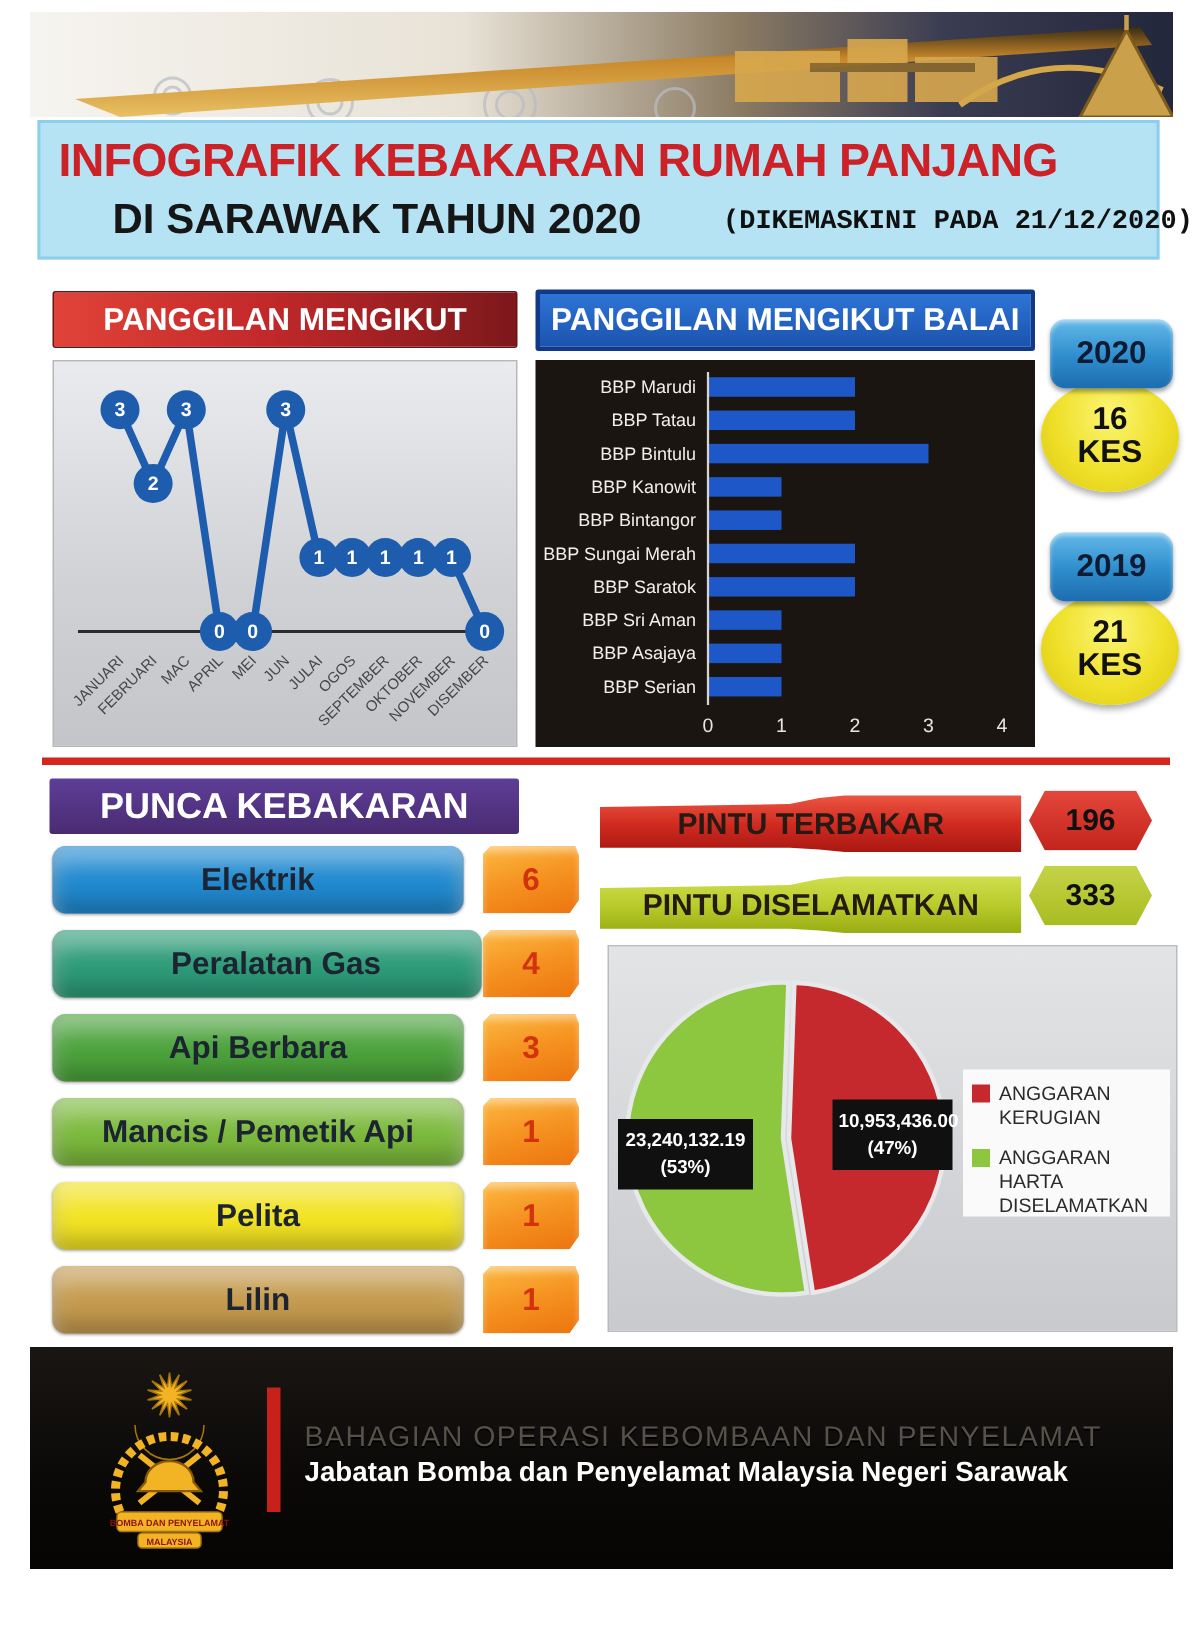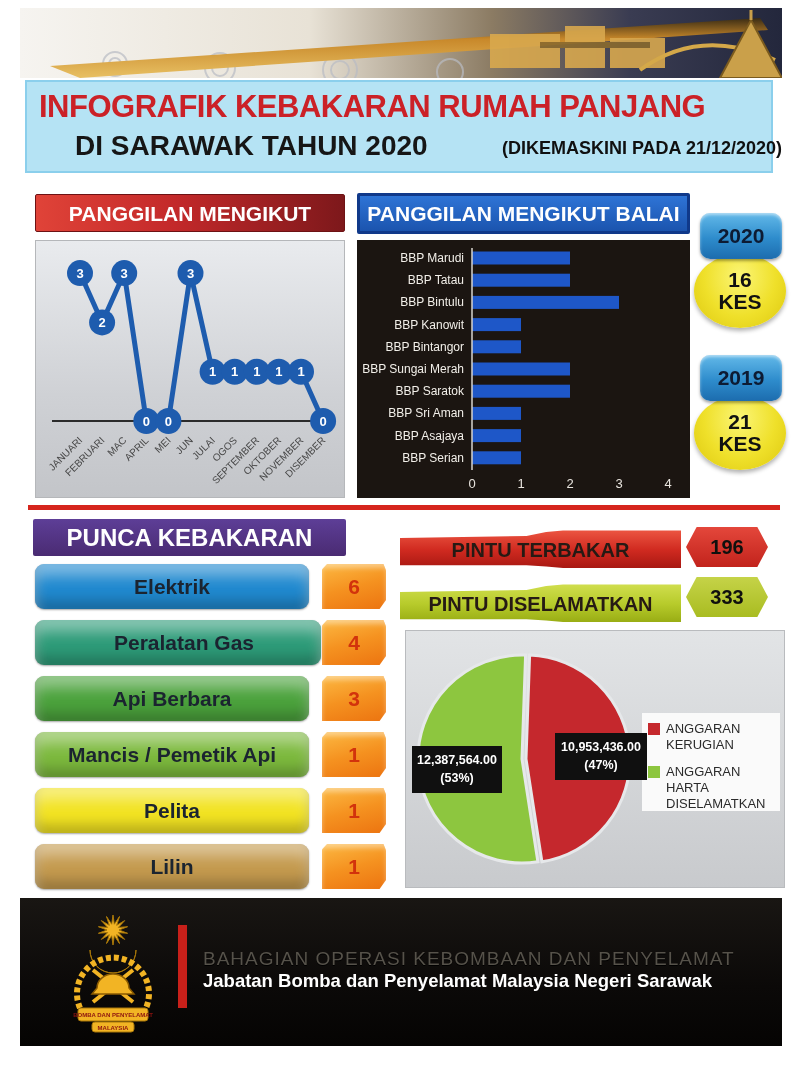--- a/index.html
+++ b/index.html
@@ -8,21 +8,21 @@
   .abs{position:absolute;}
 
   
   .banner{left:20px;top:8px;width:762px;height:70px;overflow:hidden;}
 
   
   .titlebox{left:25px;top:80px;width:748px;height:93px;background:#b5e3f4;
             border:2px solid #8bcfec;box-sizing:border-box;}
   .main-title{left:12px;top:7px;font-size:31px;font-weight:bold;color:#cb2127;letter-spacing:-.5px;white-space:nowrap;}
   .sub-title{left:12px;top:48px;font-size:28px;font-weight:bold;color:#161616;white-space:nowrap;margin-left:36px;}
-  .updated{left:455px;top:56px;width:300px;font-size:18px;font-weight:bold;color:#101010;text-align:right;white-space:nowrap;}
+  .updated{left:455px;top:56px;width:300px;font-size:18px;font-weight:bold;color:#101010;text-align:right;white-space:nowrap;font-family:Liberation Mono, monospace;}
 
   
   .hdr{color:#fff;font-weight:bold;text-align:center;box-sizing:border-box;}
   .hdr-red{left:35px;top:194px;width:310px;height:38px;line-height:38px;font-size:21px;
            background:linear-gradient(90deg,#e04338 0%,#c3292a 45%,#7d181b 100%);
            border:1px solid #6d1214;border-radius:2px;}
   .hdr-blue{left:357px;top:193px;width:333px;height:41px;line-height:35px;font-size:21px;
             background:linear-gradient(180deg,#2e74d6,#1b54ae);
             border:3px solid #10398a;border-radius:2px;}
 
@@ -75,21 +75,21 @@
   .hexbadge{left:686px;width:82px;height:40px;text-align:center;line-height:40px;
             font-size:20px;font-weight:bold;color:#10100e;
             clip-path:polygon(13% 0,87% 0,100% 50%,87% 100%,13% 100%,0 50%);}
   .hex-red{top:527px;background:linear-gradient(180deg,#e4473b,#c2231c);}
   .hex-green{top:577px;background:linear-gradient(180deg,#c5d348,#a9bc21);}
 
   
   .pie-label{background:#101010;color:#fff;font-size:12.5px;font-weight:bold;text-align:center;
              line-height:1.4;padding:6px 4px;box-sizing:border-box;z-index:4;}
   .pie-label-left{left:412px;top:746px;width:90px;}
-  .pie-label-right{left:555px;top:733px;width:92px;}
+  .pie-label-right{left:555px;top:733px;width:80px;}
   .legend{left:642px;top:713px;width:138px;height:98px;background:#fafafa;z-index:3;
           padding:8px 6px;box-sizing:border-box;font-size:13px;color:#2b2b2b;}
   .legend-item{display:flex;align-items:flex-start;margin-bottom:10px;line-height:1.25;}
   .legend-swatch{width:12px;height:12px;margin:2px 6px 0 0;flex:0 0 12px;}
 
   
   .footer{left:20px;top:898px;width:762px;height:148px;
           background:linear-gradient(180deg,#191613 0%,#0b0908 60%,#050403 100%);}
   .footer-redbar{left:158px;top:27px;width:9px;height:83px;background:#c8201a;}
   .footer-line1{left:183px;top:50px;font-size:19px;letter-spacing:1px;color:#56524a;white-space:nowrap;
@@ -261,21 +261,21 @@
 <div class="abs ribbon ribbon-green">PINTU DISELAMATKAN</div>
 <div class="abs hexbadge hex-green">333</div>
 
 <div class="abs panel-pie">
   <svg width="380" height="258" viewBox="0 0 380 258">
       <path d="M120,128 L123.6,24.1 A104,104 0 0 1 135.9,230.8 Z" fill="#c5282d" stroke="#e6e8ea" stroke-width="3"></path>
       <path d="M120,128 L135.9,230.8 A104,104 0 1 1 123.6,24.1 Z" fill="#8dc63f" stroke="#e6e8ea" stroke-width="3" transform="translate(-4,0)"></path>
     </svg>
 </div>
 <div class="abs pie-label pie-label-left">
-  <div>12,387,564.00</div>
+  <div>23,240,132.19</div>
   <div>(53%)</div>
 </div>
 <div class="abs pie-label pie-label-right">
   <div>10,953,436.00</div>
   <div>(47%)</div>
 </div>
 <div class="abs legend">
   <div class="legend-item">
     <span class="legend-swatch" style="background: rgb(197, 40, 45);"></span>
     <span>ANGGARAN KERUGIAN</span>

